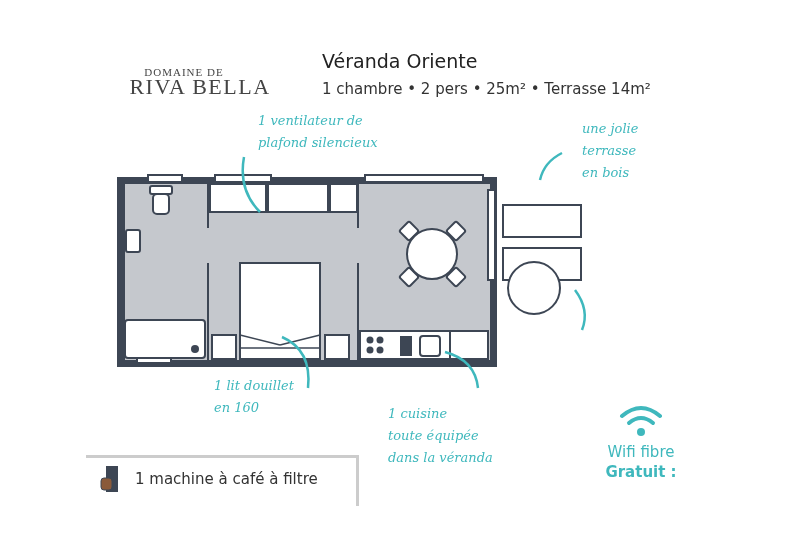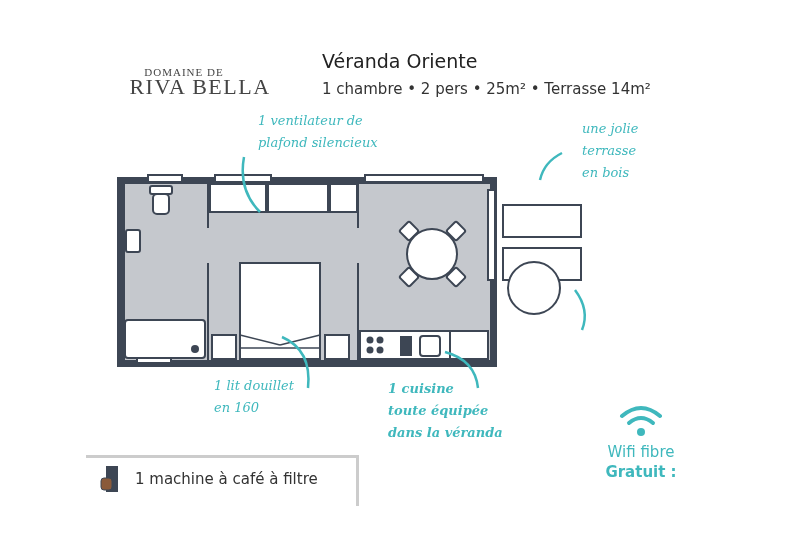--- a/index.html
+++ b/index.html
@@ -100,21 +100,21 @@
   <div>une jolie</div>
     <div>terrasse</div>
     <div>en bois</div>
 </div>
 <div class="abs note" style="left:528px;top:336px;">
 </div>
 <div class="abs note" style="left:190px;top:375px;margin-left:24px;">
   <div>1 lit douillet</div>
     <div>en 160</div>
 </div>
-<div class="abs note" style="left:388px;top:378px;font-weight:bold;">
+<div class="abs note" style="left:388px;top:403px;">
   <div>1 cuisine</div>
     <div>toute équipée</div>
     <div>dans la véranda</div>
 </div>
 
 <div class="abs coffee-box"></div>
 <svg class="abs" style="left:100px;top:466px" width="20" height="26">
   <rect x="6" y="0" width="12" height="26" fill="#3d4654"></rect>
   <rect x="1" y="12" width="11" height="12" rx="3" fill="#8a5a3a" stroke="#3d4654" stroke-width="1"></rect>
 </svg>

